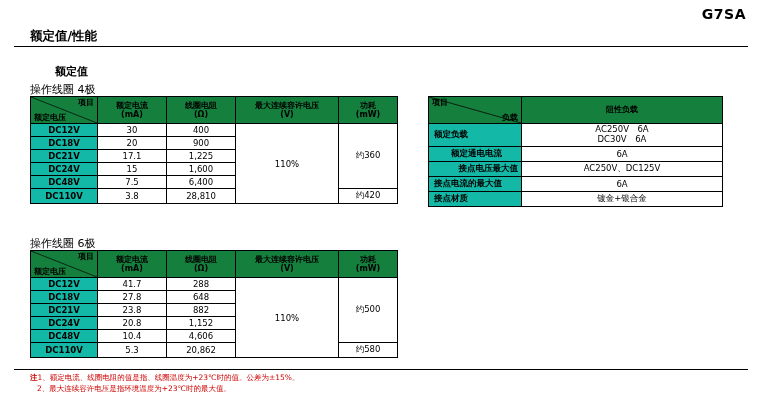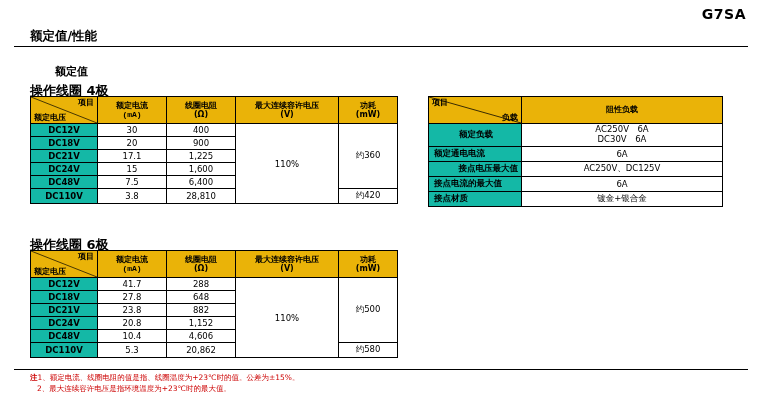--- a/index.html
+++ b/index.html
@@ -46,36 +46,36 @@
     height: 1px;
     background: #000;
   }
   .subsection {
     position: absolute;
     font-size: 11px;
     font-weight: bold;
   }
   .subsection-2 {
     position: absolute;
-    font-size: 13px;
-    font-weight: bold;
+    font-size: 11px;
+    font-weight: normal;
   }
   table {
     border-collapse: collapse;
     font-size: 8.5px;
   }
   table td, table th {
     border: 1px solid #000;
     padding: 1px 3px;
     text-align: center;
     vertical-align: middle;
     font-weight: normal;
   }
   .hdr td {
-    background: #eab308;
+    background: #15803d;
     font-weight: bold;
     line-height: 1.15;
     font-size: 8px;
   }
   .rowlabel {
     background: #14b8a6;
     font-weight: bold;
     text-align: center;
   }
   
@@ -120,21 +120,21 @@
   .notes .ln { white-space: nowrap; }
   .bottom-rule {
     position: absolute;
     left: 14px;
     top: 369px;
     width: 734px;
     height: 1px;
     background: #000;
   }
   .w-volt { width: 52px; }
-  .w-cur  { width: 62px; font-family: Liberation Mono, monospace; }
+  .w-cur  { width: 62px; }
   .w-res  { width: 62px; }
   .w-perm { width: 96px; }
   .w-pow  { width: 52px; }
   .two-line { line-height: 1.15; }
   .sw-c1 { width: 92px; }
   .sw-c2 { width: 194px; }
   .nowrap { white-space: nowrap; }
 </style>
 </head>
 <body>
@@ -285,28 +285,28 @@
       <td class="split sw-c1" style="width:92px;">
         <svg class="diag" viewBox="0 0 92 22" preserveAspectRatio="none">
           <line x1="0" y1="0" x2="92" y2="22" stroke="#000" stroke-width="0.7"></line>
         </svg>
         <span class="bl-text" style="bottom:auto; top:1px; left:3px;">项目</span>
         <span class="tr-text" style="top:auto; bottom:1px; right:3px;">负载</span>
       </td>
       <td class="sw-c2">阻性负载</td>
     </tr>
     <tr>
-      <td class="rowlabel" style="text-align:center; padding-left:5px;">额定负载</td>
+      <td class="rowlabel" style="text-align:left; padding-left:5px;">额定负载</td>
       <td class="two-line">
         <span class="nowrap">AC250V　6A</span><br>
         <span class="nowrap">DC30V　6A</span>
       </td>
     </tr>
     <tr>
-      <td class="rowlabel" style="text-align:left; padding-left:5px;">额定通电电流</td>
+      <td class="rowlabel" style="text-align:left; padding-left:22px;">额定通电电流</td>
       <td>6A</td>
     </tr>
     <tr>
       <td class="rowlabel" style="text-align:right; padding-left:5px;">接点电压最大值</td>
       <td>AC250V、DC125V</td>
     </tr>
     <tr>
       <td class="rowlabel" style="text-align:left; padding-left:5px;">接点电流的最大值</td>
       <td>6A</td>
     </tr>

